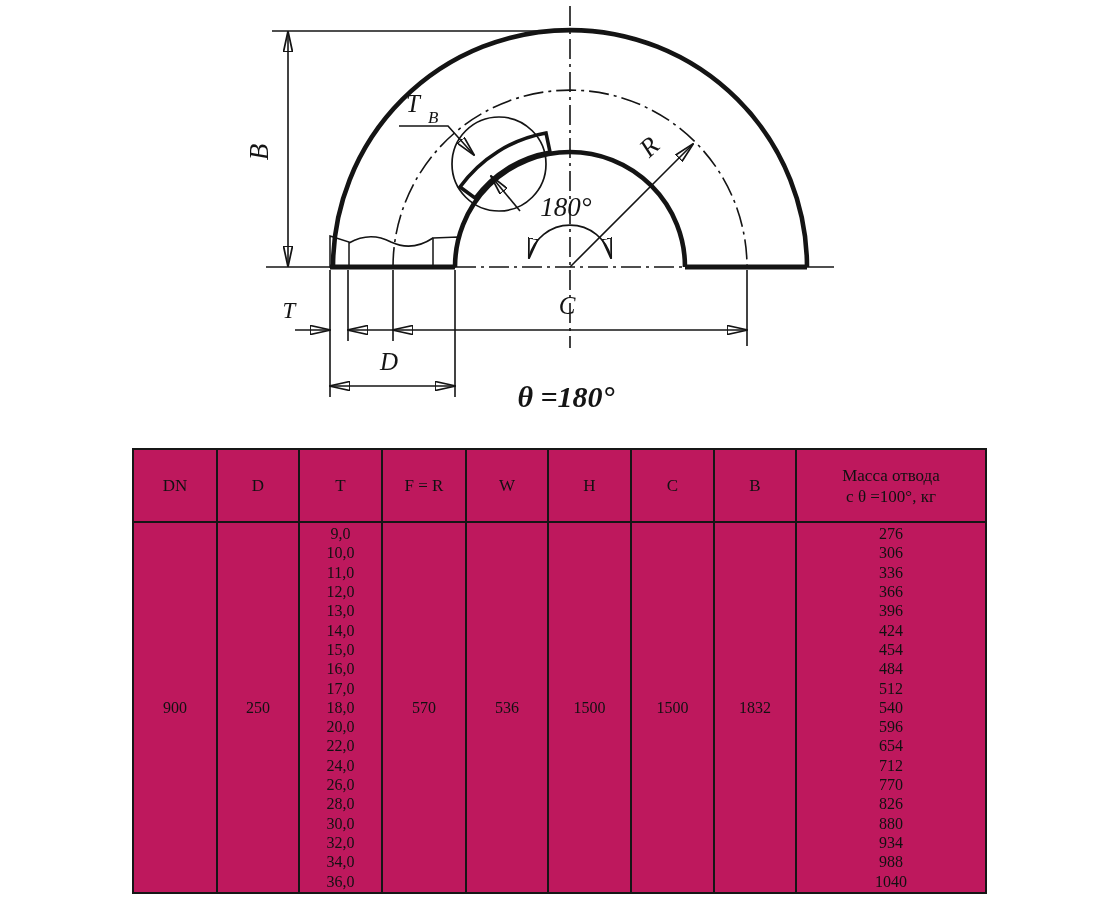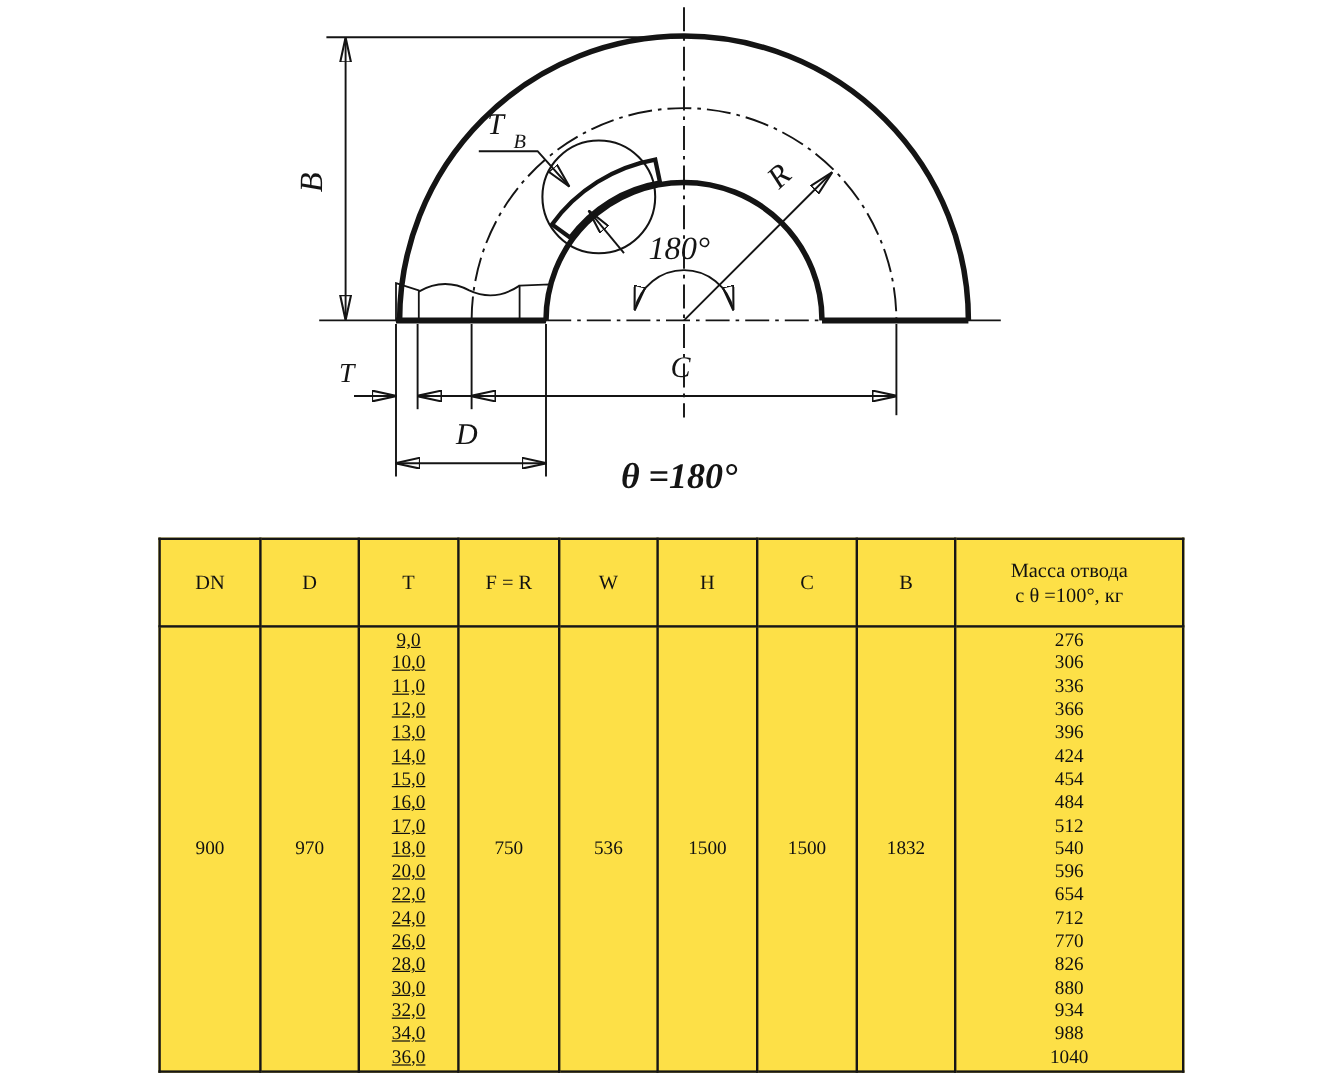--- a/index.html
+++ b/index.html
@@ -8,27 +8,27 @@
   .drawing{position:absolute;left:0;top:0;}
   .drawing path,.drawing line,.drawing circle{stroke:#141414;fill:none;}
   .thick{stroke-width:4.6;}
   .xthick{stroke-width:5;}
   .thin{stroke-width:1.6;}
   .dashdot{stroke-width:1.6;stroke-dasharray:20 5 3 5;}
   .glabel{font-family:"Liberation Serif",serif;font-style:italic;fill:#141414;}
   .hatched{fill:url(#hatch);}
   
   .dim-table{position:absolute;left:132px;top:448px;width:853px;height:446px;
-             border-collapse:collapse;table-layout:fixed;background:#fde047;}
+             border-collapse:collapse;table-layout:fixed;background:#be185d;}
   .dim-table th,.dim-table td{border:2px solid #161616;text-align:center;vertical-align:middle;
              font-family:"Liberation Serif",serif;font-weight:400;color:#111;padding:0;}
   .dim-table thead tr{height:73px;}
   .dim-table th{font-size:17px;}
   .dim-table td{font-size:16px;}
-  .list-cell{font-size:15px;line-height:19.3px;white-space:pre-line;text-decoration:underline;}
+  .list-cell{font-size:15px;line-height:19.3px;white-space:pre-line;}
   .mass-cell{font-family:"Liberation Sans",sans-serif;font-weight:700;font-size:13.5px;
              line-height:19.3px;white-space:pre-line;}
   .hdr-multiline{white-space:pre-line;line-height:21px;}
 </style>
 </head>
 <body>
 
 <div class="page">
 
   <svg class="drawing" width="1100" height="448" viewBox="0 0 1100 448">
@@ -111,41 +111,41 @@
         <th>H</th>
         <th>C</th>
         <th>B</th>
         <th class="hdr-multiline">Масса отвода
 с θ =100°, кг</th>
       </tr>
     </thead>
     <tbody>
       <tr>
         <td>900</td>
-        <td>970</td>
+        <td>250</td>
         <td class="list-cell">9,0
 10,0
 11,0
 12,0
 13,0
 14,0
 15,0
 16,0
 17,0
 18,0
 20,0
 22,0
 24,0
 26,0
 28,0
 30,0
 32,0
 34,0
 36,0</td>
-        <td>750</td>
+        <td>570</td>
         <td>536</td>
         <td>1500</td>
         <td>1500</td>
         <td>1832</td>
         <td class="mass-cell">276
 306
 336
 366
 396
 424

